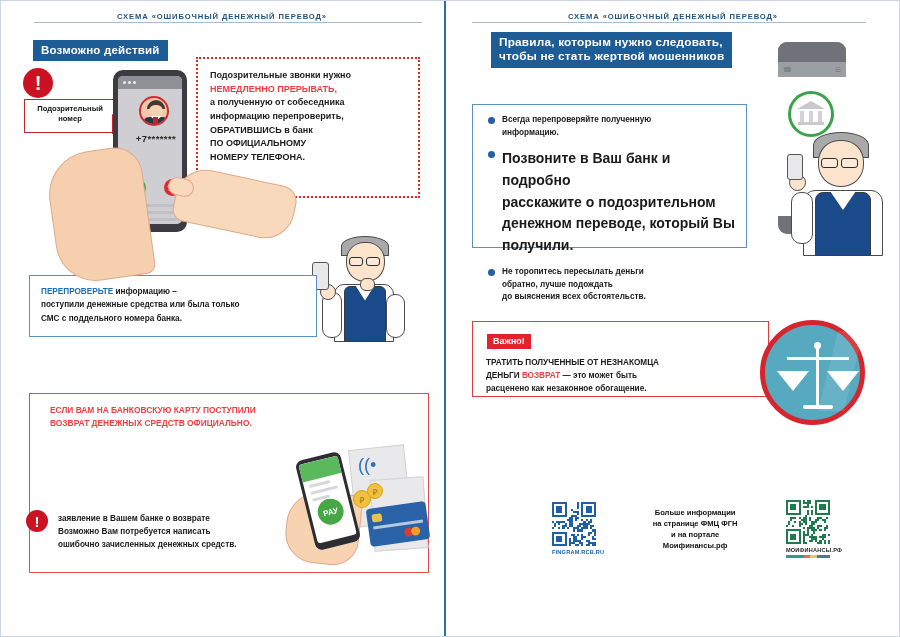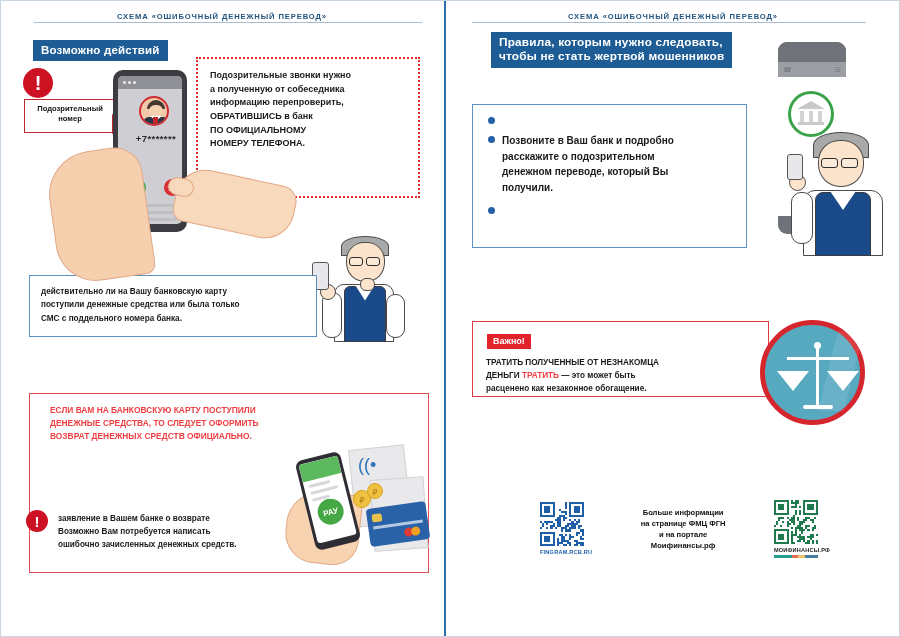--- a/index.html
+++ b/index.html
@@ -291,20 +291,21 @@
       </div>
     </div>
 
     <div class="hand hand-l-palm"></div>
     <div class="hand-r"></div>
     <div class="hand-r-tip"></div>
 
     <div class="box box-dotted-red" style="left:196px; top:57px; width:224px; height:141px; padding:10px 12px;">
       <div class="txt" style="font-size:9px; line-height:1.52;">
         <div>Подозрительные звонки нужно</div>
+        <div class="red">НЕМЕДЛЕННО ПРЕРЫВАТЬ,</div>
         <div>а полученную от собеседника</div>
         <div>информацию перепроверить,</div>
         <div>ОБРАТИВШИСЬ в банк</div>
         <div>ПО ОФИЦИАЛЬНОМУ</div>
         <div>НОМЕРУ ТЕЛЕФОНА.</div>
       </div>
     </div>
 
     <div class="oldman" style="left:300px; top:228px; width:118px; height:120px;">
       <div class="om-hair" style="left:41px;top:8px;width:48px;height:20px;"></div>
@@ -316,32 +317,33 @@
            border-radius:6px 6px 0 0;clip-path:polygon(0 0,28% 0,50% 26%,72% 0,100% 0,100% 100%,0 100%);"></div>
       <div class="om-arm" style="left:22px;top:64px;width:20px;height:46px;border-radius:9px;"></div>
       <div class="om-arm" style="left:86px;top:66px;width:19px;height:44px;border-radius:9px;"></div>
       <div class="om-hand" style="left:20px;top:56px;width:16px;height:16px;"></div>
       <div class="om-hand" style="left:60px;top:50px;width:15px;height:13px;border-radius:6px;"></div>
       <div class="om-phone" style="left:12px;top:34px;width:17px;height:28px;border-radius:3px;"></div>
     </div>
 
     <div class="box box-blue" style="left:29px; top:275px; width:288px; height:62px; padding:9px 11px;">
       <div class="txt" style="font-size:8.2px;line-height:1.62;">
-        <div>действительно ли на Вашу банковскую карту</div>
+        <div>
+          <span class="blue">ПЕРЕПРОВЕРЬТЕ</span><span> информацию –</span>
+        </div>
         <div>поступили денежные средства или была только</div>
         <div>СМС с поддельного номера банка.</div>
       </div>
     </div>
 
     <div class="box box-red" style="left:29px; top:393px; width:400px; height:180px;"></div>
 
     <div style="position:absolute;left:50px;top:404px;width:290px;">
       <div class="txt red" style="font-size:8.4px;line-height:1.52;">
         <div>ЕСЛИ ВАМ НА БАНКОВСКУЮ КАРТУ ПОСТУПИЛИ</div>
-        <div>ДЕНЕЖНЫЕ СРЕДСТВА, ТО СЛЕДУЕТ ОФОРМИТЬ</div>
         <div>ВОЗВРАТ ДЕНЕЖНЫХ СРЕДСТВ ОФИЦИАЛЬНО.</div>
       </div>
     </div>
 
 
     <div class="warn" style="left:26px; top:510px; width:22px; height:22px; font-size:15px; line-height:1;">!</div>
 
     <div style="position:absolute;left:58px;top:512px;width:250px;">
       <div class="txt" style="font-size:8.2px;line-height:1.6;">
         <div>заявление в Вашем банке о возврате</div>
@@ -414,60 +416,69 @@
            border-radius:8px 8px 0 0;clip-path:polygon(0 0,28% 0,50% 28%,72% 0,100% 0,100% 100%,0 100%);"></div>
       <div class="om-arm" style="left:0px;top:62px;width:22px;height:52px;border-radius:10px;"></div>
       <div class="om-hand" style="left:-2px;top:44px;width:17px;height:17px;"></div>
       <div class="om-phone" style="left:-4px;top:24px;width:16px;height:26px;border-radius:3px;"></div>
     </div>
 
     <div class="box box-blue" style="left:26px; top:104px; width:275px; height:144px;"></div>
     <div class="bullets" style="left:42px; top:114px; width:250px;">
       <div class="bullet-row">
         <span class="bullet-dot"></span>
+        <div class="txt" style="font-size:8.2px;line-height:1.55;">
+          <div>Всегда перепроверяйте полученную</div>
+          <div>информацию.</div>
+        </div>
       </div>
       <div class="bullet-row">
         <span class="bullet-dot"></span>
-        <div class="txt" style="font-size:10px;line-height:1.55;">
+        <div class="txt" style="font-size:14px;line-height:1.55;">
           <div>Позвоните в Ваш банк и подробно</div>
           <div>расскажите о подозрительном</div>
           <div>денежном переводе, который Вы</div>
           <div>получили.</div>
         </div>
       </div>
       <div class="bullet-row">
         <span class="bullet-dot"></span>
+        <div class="txt" style="font-size:8.2px;line-height:1.55;">
+          <div>Не торопитесь пересылать деньги</div>
+          <div>обратно, лучше подождать</div>
+          <div>до выяснения всех обстоятельств.</div>
+        </div>
       </div>
     </div>
 
     <div class="box box-red-thin" style="left:26px; top:321px; width:297px; height:76px;"></div>
     <div style="position:absolute;left:40px;top:330px;width:275px;">
       <div class="vazhno-tag">Важно!</div>
       <div class="txt" style="font-size:8.2px;line-height:1.6;margin-top:6px;">
         <div>ТРАТИТЬ ПОЛУЧЕННЫЕ ОТ НЕЗНАКОМЦА</div>
         <div>
-          <span>ДЕНЬГИ </span><span class="red">ТРАТИТЬ</span><span> — это может быть</span>
+          <span>ДЕНЬГИ </span><span class="red">ВОЗВРАТ</span><span> — это может быть</span>
         </div>
         <div>расценено как незаконное обогащение.</div>
       </div>
     </div>
 
     <div class="scales-badge" style="left:314px;top:320px;">
       <div class="sc-shine"></div>
       <div class="scales">
         <div class="sc-top"></div>
         <div class="sc-post"></div>
         <div class="sc-beam"></div>
         <div class="sc-pan l"></div>
         <div class="sc-pan r"></div>
         <div class="sc-base"></div>
       </div>
     </div>
 
-    <div class="qr-wrap" style="left:94px;top:500px;gap:40px;">
+    <div class="qr-wrap" style="left:106px;top:500px;gap:40px;">
       <div>
         <div class="qr" id="qr-left">
             <span class="cell" style="left:0px;top:0px;width:2.0952380952380953px;height:2.0952380952380953px;background:#1f5fa8"></span>
             <span class="cell" style="left:2.0952380952380953px;top:0px;width:2.0952380952380953px;height:2.0952380952380953px;background:#1f5fa8"></span>
             <span class="cell" style="left:4.190476190476191px;top:0px;width:2.0952380952380953px;height:2.0952380952380953px;background:#1f5fa8"></span>
             <span class="cell" style="left:6.2857142857142865px;top:0px;width:2.0952380952380953px;height:2.0952380952380953px;background:#1f5fa8"></span>
             <span class="cell" style="left:8.380952380952381px;top:0px;width:2.0952380952380953px;height:2.0952380952380953px;background:#1f5fa8"></span>
             <span class="cell" style="left:10.476190476190476px;top:0px;width:2.0952380952380953px;height:2.0952380952380953px;background:#1f5fa8"></span>
             <span class="cell" style="left:12.571428571428573px;top:0px;width:2.0952380952380953px;height:2.0952380952380953px;background:#1f5fa8"></span>
             <span class="cell" style="left:25.142857142857146px;top:0px;width:2.0952380952380953px;height:2.0952380952380953px;background:#1f5fa8"></span>

